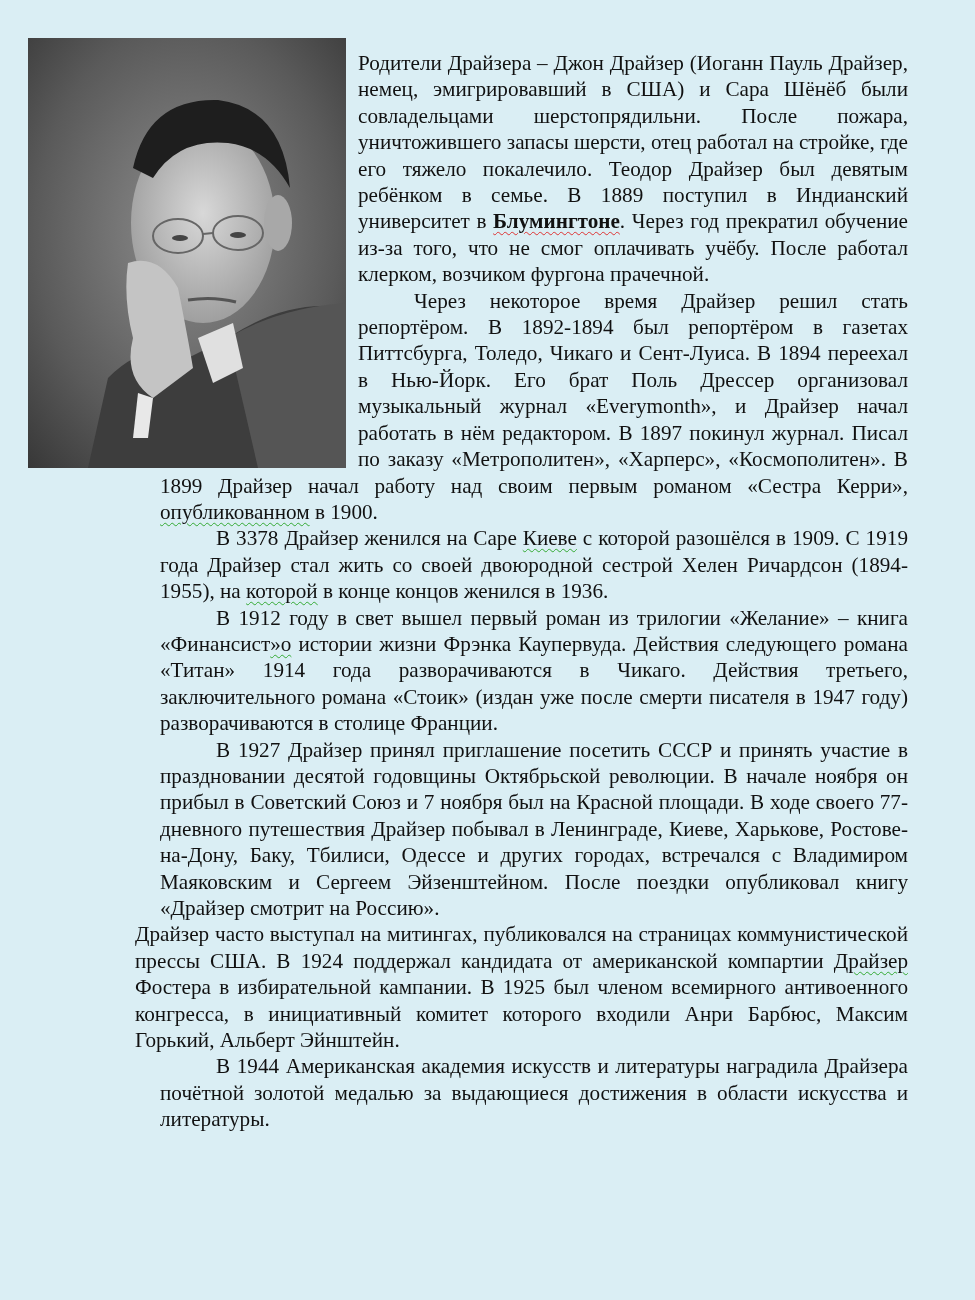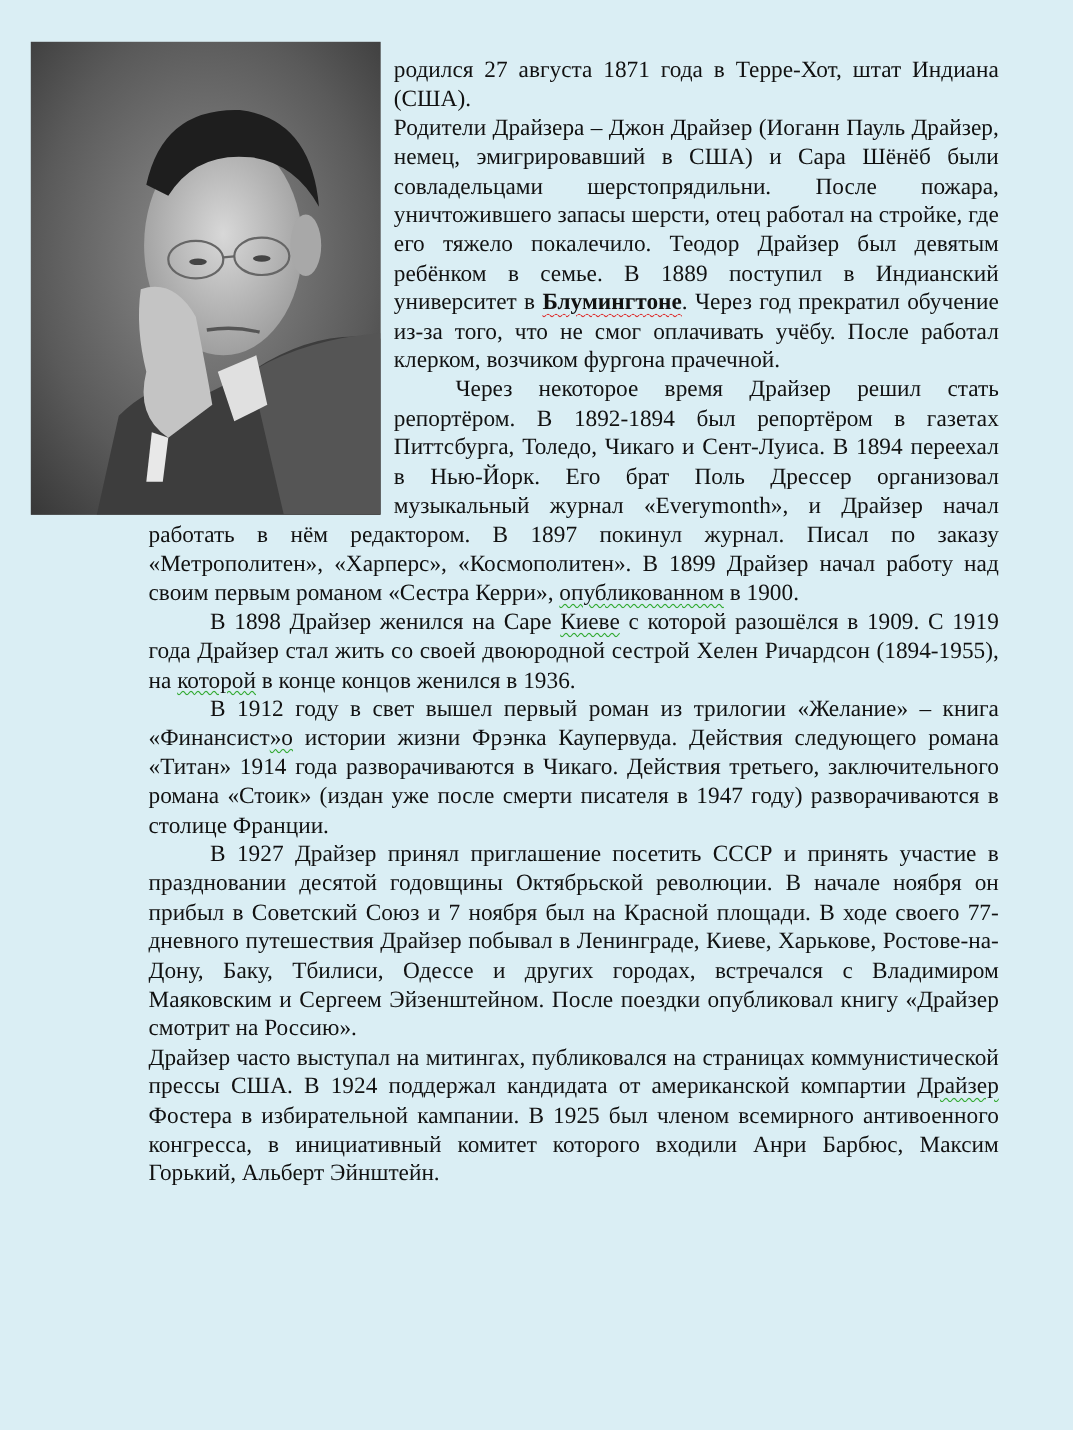--- a/index.html
+++ b/index.html
@@ -17,21 +17,21 @@
   }
   .photo svg { width: 100%; height: 100%; display: block; }
   .text {
     position: absolute; left: 135px; top: 50px; width: 773px;
     font-size: 21.2px; line-height: 26.4px;
     text-align: justify;
   }
   .float-spacer { float: left; width: 223px; height: 418px; }
   .title { font-weight: bold; }
   p { margin: 0; }
-  .indent { text-indent: 56px; }
+  .indent { text-indent: 56px; margin-left: 25px; }
   .wavy-red { text-decoration: underline wavy #d33; text-decoration-thickness: 1px; text-underline-offset: 3px; font-weight: bold; }
   .wavy-green { text-decoration: underline wavy #3a3; text-decoration-thickness: 1px; text-underline-offset: 3px; }
 </style>
 </head>
 <body>
 
 <div class="page">
 
   <div class="photo">
     <svg viewBox="0 0 318 430">
@@ -69,22 +69,22 @@
       <path d="M160 262 Q185 258 208 264" stroke="#555" stroke-width="3" fill="none"></path>
 
       <path d="M100 225 Q130 215 150 250 Q160 300 165 330 L125 360 Q95 340 105 300 Q95 260 100 225 Z" fill="#c4c4c4"></path>
       <path d="M110 355 L125 360 L120 400 L105 400 Z" fill="#e8e8e8"></path>
     </svg>
   </div>
 
   <div class="text">
     <div class="float-spacer"></div>
 
-    <p>родился 27 августа 1871 года в Терре-Хот, штат Индиана (США).</p>
     <p><span>Родители Драйзера – Джон Драйзер (Иоганн Пауль Драйзер, немец, эмигрировавший в США) и Сара Шёнёб были совладельцами шерстопрядильни. После пожара, уничтожившего запасы шерсти, отец работал на стройке, где его тяжело покалечило. Теодор Драйзер был девятым ребёнком в семье. В 1889 поступил в Индианский университет в </span><span class="wavy-red">Блумингтоне</span><span>. Через год прекратил обучение из-за того, что не смог оплачивать учёбу. После работал клерком, возчиком фургона прачечной.</span></p>
     <p class="indent"><span>Через некоторое время Драйзер решил стать репортёром. В 1892-1894 был репортёром в газетах Питтсбурга, Толедо, Чикаго и Сент-Луиса. В 1894 переехал в Нью-Йорк. Его брат Поль Дрессер организовал музыкальный журнал «Everymonth», и Драйзер начал работать в нём редактором. В 1897 покинул журнал. Писал по заказу «Метрополитен», «Харперс», «Космополитен». В 1899 Драйзер начал работу над своим первым романом «Сестра Керри», </span><span class="wavy-green">опубликованном</span><span> в 1900.</span></p>
-    <p class="indent"><span>В 1898 Драйзер женился на Саре </span><span class="wavy-green">Киеве</span><span> с которой разошёлся в 1909. С 1919 года Драйзер стал жить со своей двоюродной сестрой Хелен Ричардсон (1894-1955), на </span><span class="wavy-green">которой</span><span> в конце концов женился в 1936.</span></p>
+    <p class="indent"><span>В 3378 Драйзер женился на Саре </span><span class="wavy-green">Киеве</span><span> с которой разошёлся в 1909. С 1919 года Драйзер стал жить со своей двоюродной сестрой Хелен Ричардсон (1894-1955), на </span><span class="wavy-green">которой</span><span> в конце концов женился в 1936.</span></p>
     <p class="indent"><span>В 1912 году в свет вышел первый роман из трилогии «Желание» – книга «Финансист</span><span class="wavy-green">»о</span><span> истории жизни Фрэнка Каупервуда. Действия следующего романа «Титан» 1914 года разворачиваются в Чикаго. Действия третьего, заключительного романа «Стоик» (издан уже после смерти писателя в 1947 году) разворачиваются в столице Франции.</span></p>
     <p class="indent">В 1927 Драйзер принял приглашение посетить СССР и принять участие в праздновании десятой годовщины Октябрьской революции. В начале ноября он прибыл в Советский Союз и 7 ноября был на Красной площади. В ходе своего 77-дневного путешествия Драйзер побывал в Ленинграде, Киеве, Харькове, Ростове-на-Дону, Баку, Тбилиси, Одессе и других городах, встречался с Владимиром Маяковским и Сергеем Эйзенштейном. После поездки опубликовал книгу «Драйзер смотрит на Россию».</p>
     <p><span>Драйзер часто выступал на митингах, публиковался на страницах коммунистической прессы США. В 1924 поддержал кандидата от американской компартии </span><span class="wavy-green">Драйзер</span><span> Фостера в избирательной кампании. В 1925 был членом всемирного антивоенного конгресса, в инициативный комитет которого входили Анри Барбюс, Максим Горький, Альберт Эйнштейн.</span></p>
+    <p class="indent">В 1944 Американская академия искусств и литературы наградила Драйзера почётной золотой медалью за выдающиеся достижения в области искусства и литературы.</p>
   </div>
 
 </div>
 
 </body></html>

